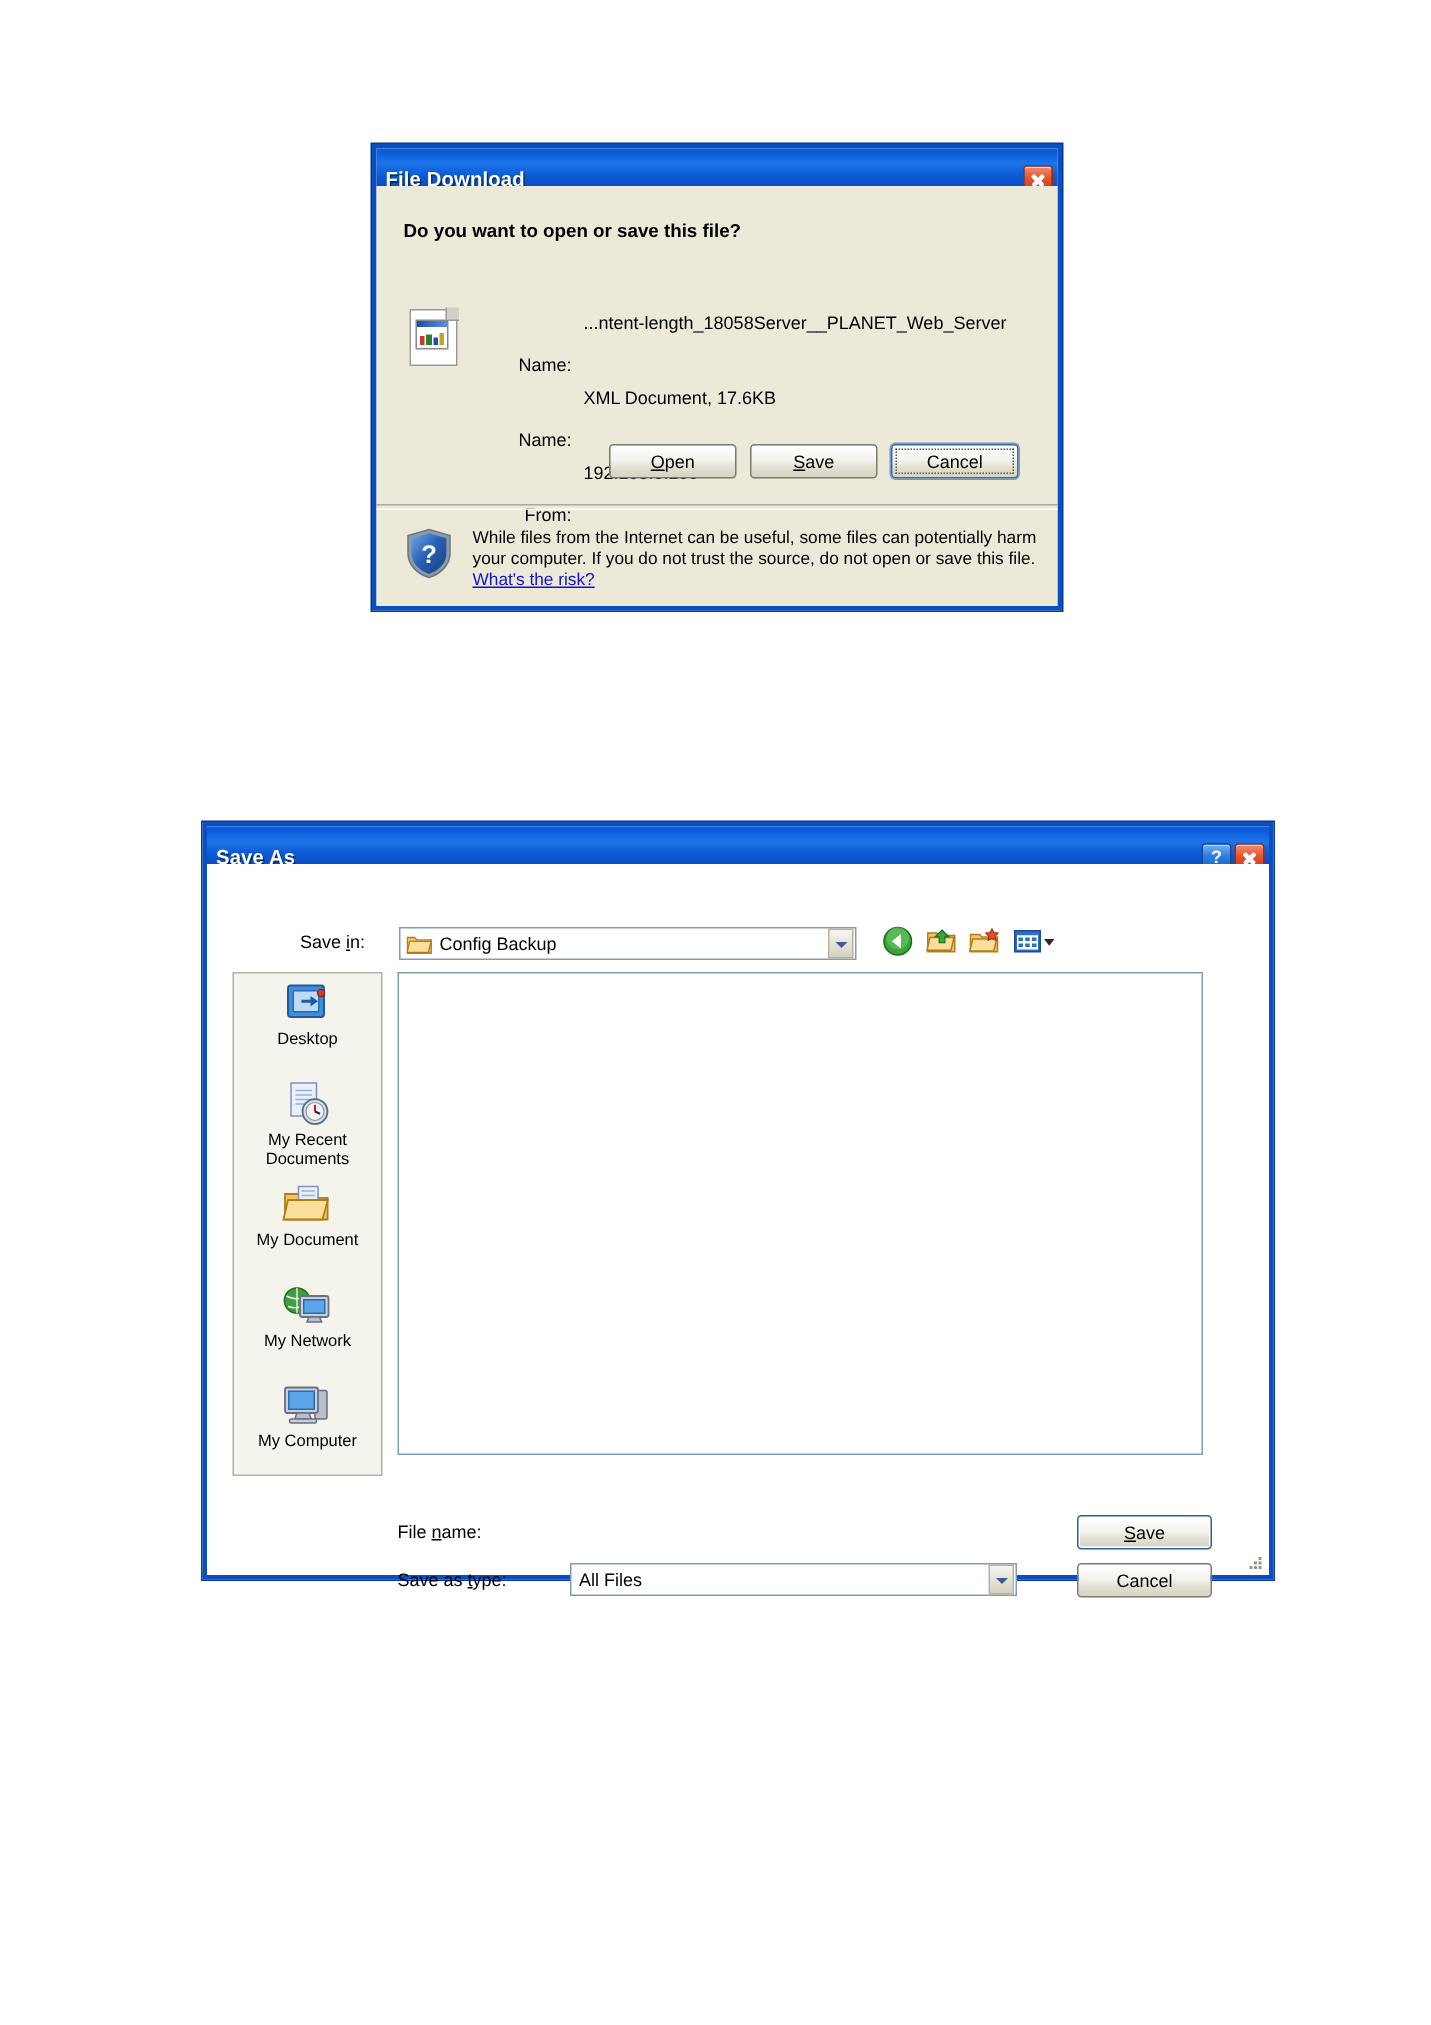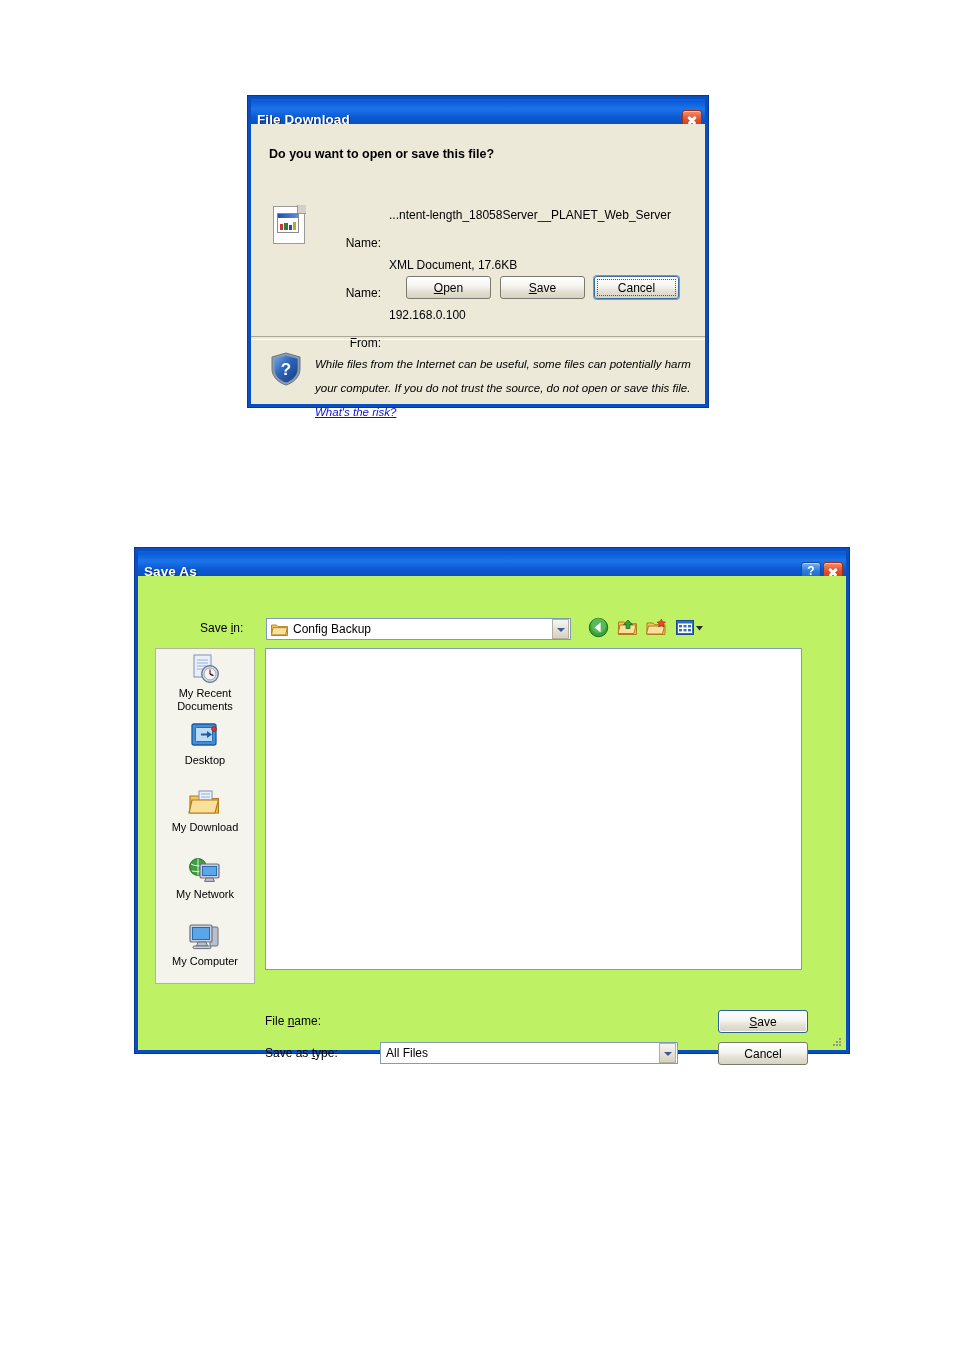--- a/index.html
+++ b/index.html
@@ -196,21 +196,21 @@
   .xp-button .focus-ring {
     position: absolute;
     inset: 2px;
     border: 1px dotted #555;
   }
   .u { text-decoration: underline; }
 
   #fd-buttons {
     position: absolute;
     left: 155px;
-    top: 152px;
+    top: 172px;
     display: flex;
     gap: 9px;
   }
 
   .fd-sep {
     position: absolute;
     left: 0; right: 0;
     top: 212px;
     height: 2px;
     border-top: 1px solid #aca899;
@@ -225,42 +225,41 @@
     gap: 14px;
   }
   .shield {
     width: 30px; height: 34px;
     position: relative;
     flex: none;
   }
   .shield svg { display: block; }
   .fd-warn-text {
     font-size: 11.5px;
-    line-height: 24px;
+    line-height: 14px;
     color: #000;
     width: 390px;
-    font-style: italic;
   }
   .link {
     color: #1111cc;
     text-decoration: underline;
     cursor: pointer;
   }
 
   
   #save-as {
     left: 135px;
     top: 548px;
     width: 714px;
     height: 505px;
   }
   #sa-body {
     position: relative;
     height: calc(100% - 25px);
-    background: #bef264;
+    background: #ffffff;
     padding: 0;
   }
   .sa-label {
     font-size: 12px;
     color: #000;
     white-space: nowrap;
   }
   #sa-savein-label {
     position: absolute;
     left: 62px; top: 45px;
@@ -526,20 +525,33 @@
             <rect x="4" y="12" width="3" height="2.4"></rect>
               <rect x="8.5" y="12" width="3" height="2.4"></rect>
               <rect x="13" y="12" width="3" height="2.4"></rect>
           </g>
           <path d="M21 9 l7 0 -3.5 4.5 z" fill="#2a2a2a"></path>
         </svg>
       </div>
     </div>
 
     <div class="places">
+      <div class="place">
+        <div class="pico">
+          <svg width="34" height="32" viewBox="0 0 34 32">
+            <rect x="4" y="4" width="24" height="21" rx="2" fill="#3f8ddb" stroke="#1e5a9e" stroke-width="1.3"></rect>
+            <rect x="7.5" y="7.5" width="17" height="14" rx="1" fill="#bcdcf6" stroke="#2a6cb0" stroke-width="1"></rect>
+            <path d="M13 14.5 h8" stroke="#1e5a9e" stroke-width="2"></path>
+            <path d="M19 11 l5 3.5 -5 3.5 z" fill="#1e5a9e"></path>
+            <circle cx="26" cy="9" r="2.4" fill="#d93a2a" stroke="#8e2114" stroke-width="0.8"></circle>
+          </svg>
+        </div>
+        <div class="plabel">Desktop</div>
+      </div>
+
       <div class="place">
         <div class="pico">
           <svg width="34" height="32" viewBox="0 0 34 32">
             <rect x="6" y="2" width="17" height="22" fill="#e9f0fb" stroke="#7d93b8" stroke-width="1"></rect>
             <g stroke="#9ab0d4" stroke-width="1">
               <line x1="9" y1="7" x2="20" y2="7"></line>
                 <line x1="9" y1="10" x2="20" y2="10"></line>
               <line x1="9" y1="13" x2="20" y2="13"></line>
                 <line x1="9" y1="16" x2="20" y2="16"></line>
             </g>
@@ -548,44 +560,31 @@
             <line x1="22" y1="21" x2="22" y2="16.6" stroke="#c02020" stroke-width="1.4"></line>
             <line x1="22" y1="21" x2="25.4" y2="22.6" stroke="#202020" stroke-width="1.4"></line>
           </svg>
         </div>
         <div class="plabel">My Recent Documents</div>
       </div>
 
       <div class="place">
         <div class="pico">
           <svg width="34" height="32" viewBox="0 0 34 32">
-            <rect x="4" y="4" width="24" height="21" rx="2" fill="#3f8ddb" stroke="#1e5a9e" stroke-width="1.3"></rect>
-            <rect x="7.5" y="7.5" width="17" height="14" rx="1" fill="#bcdcf6" stroke="#2a6cb0" stroke-width="1"></rect>
-            <path d="M13 14.5 h8" stroke="#1e5a9e" stroke-width="2"></path>
-            <path d="M19 11 l5 3.5 -5 3.5 z" fill="#1e5a9e"></path>
-            <circle cx="26" cy="9" r="2.4" fill="#d93a2a" stroke="#8e2114" stroke-width="0.8"></circle>
-          </svg>
-        </div>
-        <div class="plabel">Desktop</div>
-      </div>
-
-      <div class="place">
-        <div class="pico">
-          <svg width="34" height="32" viewBox="0 0 34 32">
             <path d="M2 9 h10 l2.4 2.6 h16 v14.4 h-28.4 z" fill="#f5c460" stroke="#b07d1a" stroke-width="1.2"></path>
             <rect x="11" y="4" width="13" height="12" fill="#e9f0fb" stroke="#7d93b8" stroke-width="1"></rect>
             <g stroke="#9ab0d4" stroke-width="1">
               <line x1="13" y1="7" x2="22" y2="7"></line>
                 <line x1="13" y1="10" x2="22" y2="10"></line>
                 <line x1="13" y1="13" x2="22" y2="13"></line>
             </g>
             <path d="M4 13 h26.5 l-3.5 13 h-26 z" fill="#fbdf9b" stroke="#b07d1a" stroke-width="1.2"></path>
           </svg>
         </div>
-        <div class="plabel">My Download</div>
+        <div class="plabel">My Document</div>
       </div>
 
       <div class="place">
         <div class="pico">
           <svg width="34" height="32" viewBox="0 0 34 32">
             <circle cx="10" cy="13" r="8.4" fill="#3f9e3f" stroke="#1d6b1d" stroke-width="1"></circle>
             <path d="M3 10 q5 3 14 1 M4 17 q6 2 12 -1 M10 4.6 v16.8" stroke="#dff0df" stroke-width="1" fill="none"></path>
             <rect x="12" y="10" width="19" height="14" rx="1.5" fill="#c9d0dc" stroke="#69707e" stroke-width="1.2"></rect>
             <rect x="14.5" y="12.5" width="14" height="9" fill="#5ba6e8" stroke="#2a6cb0" stroke-width="1"></rect>
             <path d="M18 24 h7 l1.4 3.4 h-9.8 z" fill="#b9bfcc" stroke="#69707e" stroke-width="1"></path>

